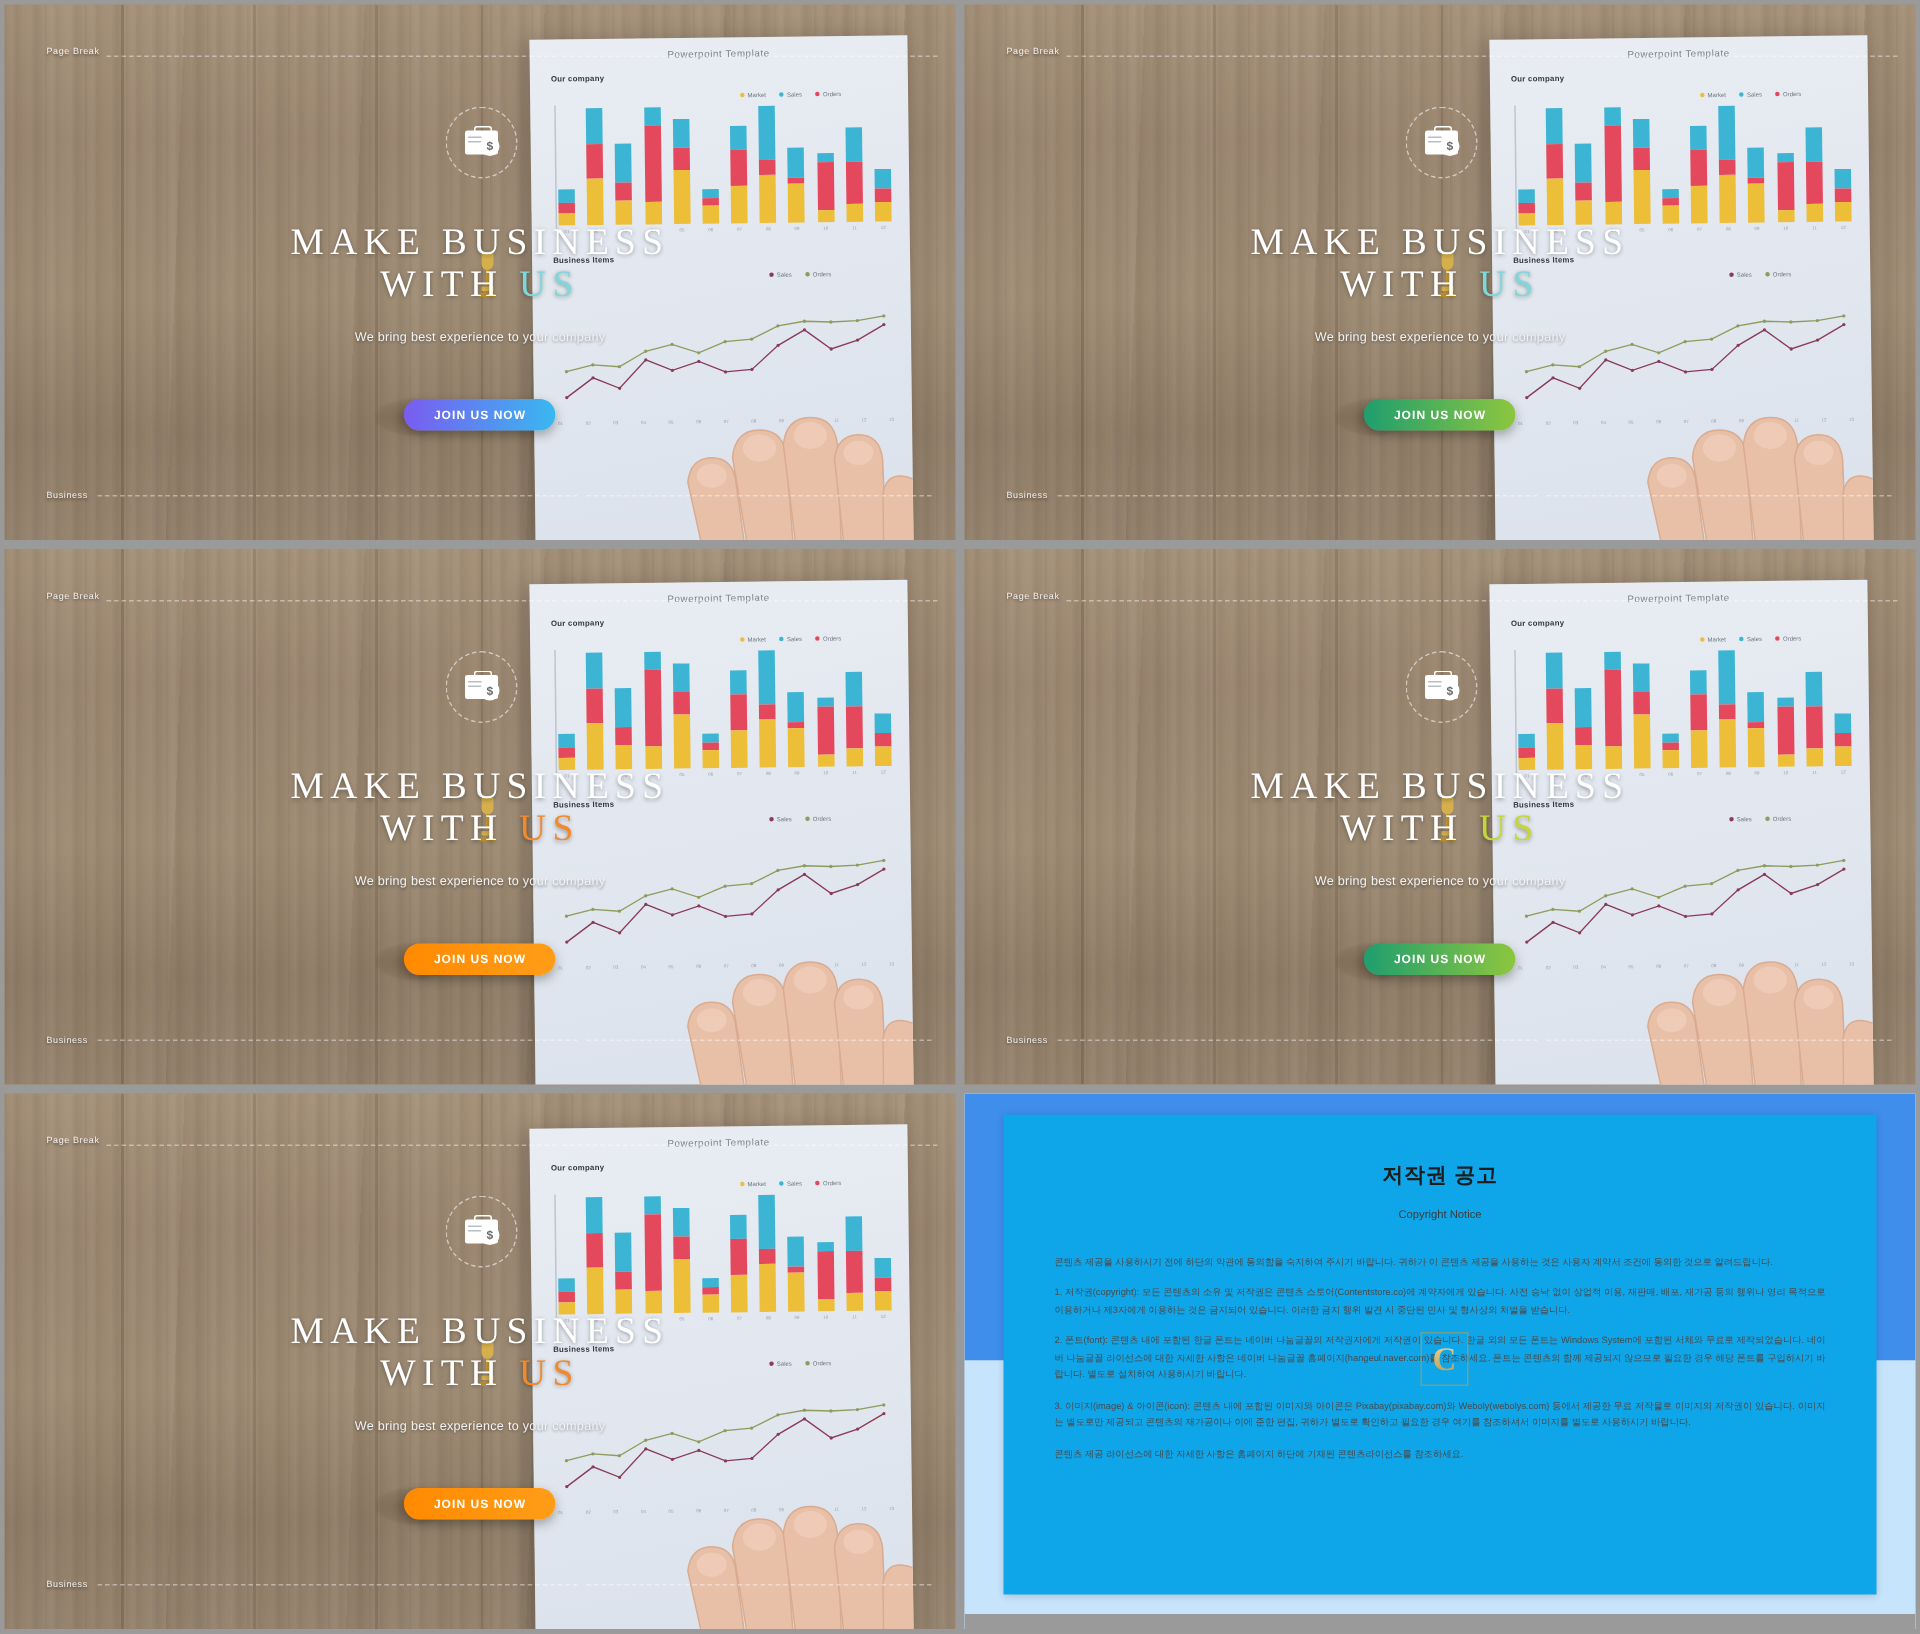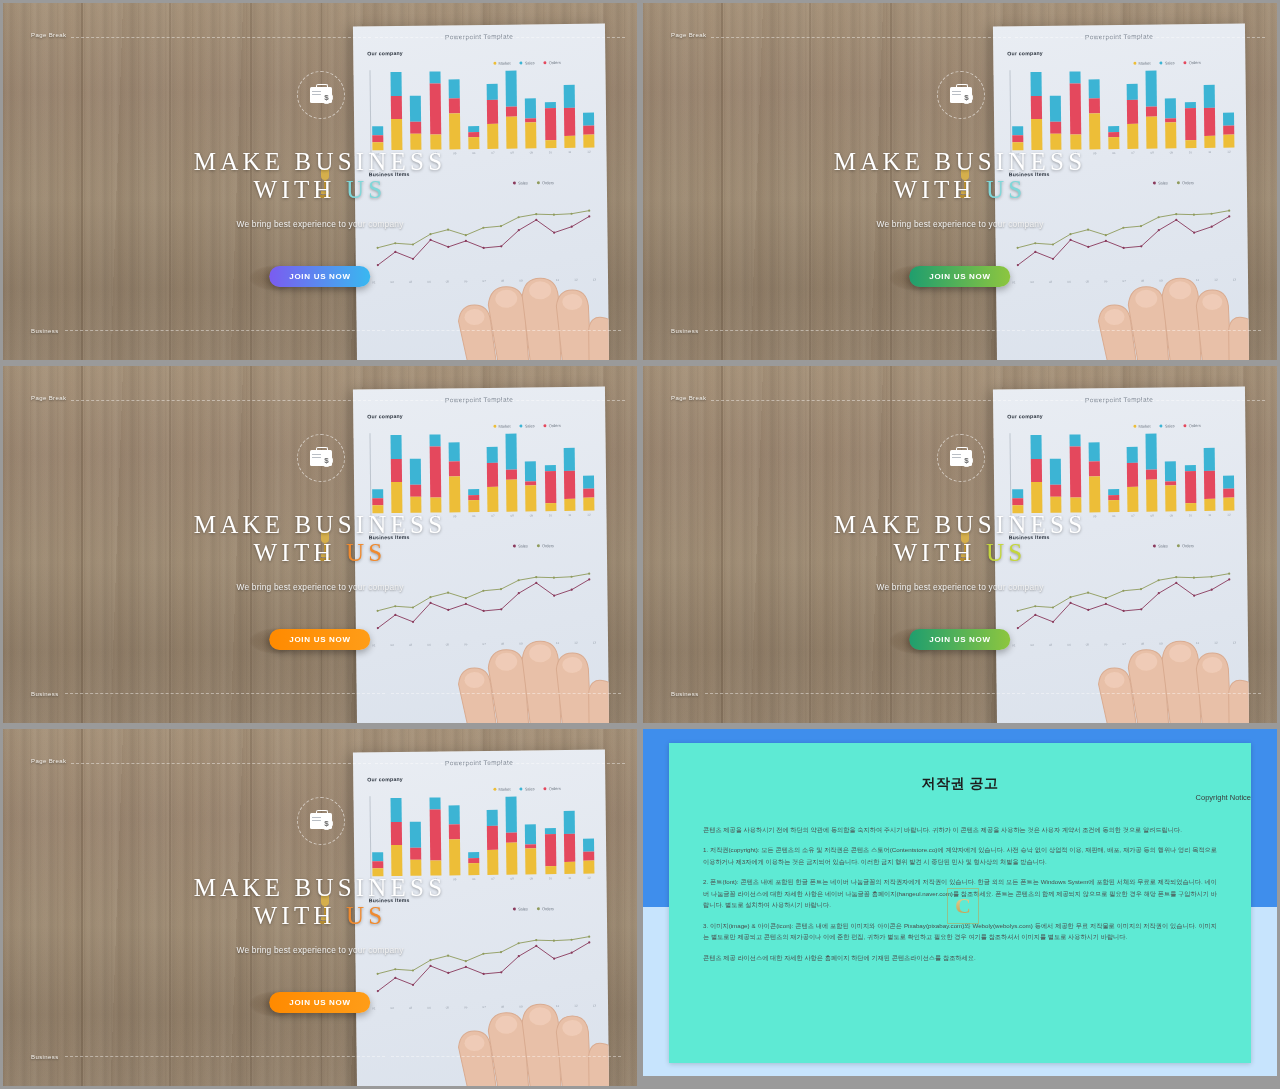--- a/index.html
+++ b/index.html
@@ -161,25 +161,25 @@
 
   
   .copyslide{
     position:relative;width:634px;height:357px;margin:3px;overflow:hidden;
     background:#bfe0fb;
   }
   .cp-blue{position:absolute;left:0;top:0;width:100%;height:178px;background:#3f8eec;}
   .cp-lblue{position:absolute;left:0;top:178px;width:100%;height:179px;background:#c7e4fd;}
   .cp-bottombar{position:absolute;left:0;bottom:0;width:100%;height:10px;background:#9a9a9a;}
   .cp-card{
-    position:absolute;left:26px;top:14px;width:582px;height:320px;background:#5eead4;
+    position:absolute;left:26px;top:14px;width:582px;height:320px;background:#0ea5e9;
     box-shadow:0 1px 5px rgba(0,0,0,.18);
   }
   .cp-title{text-align:center;margin-top:32px;font-size:14px;font-weight:bold;color:#1d1d1d;letter-spacing:.5px;}
-  .cp-sub{text-align:right;margin-top:0;font-size:7.5px;color:#3b3b3b;}
+  .cp-sub{text-align:center;margin-top:12px;font-size:7.5px;color:#3b3b3b;}
   .cp-body{margin:22px 34px 0 34px;}
   .cp-p{font-size:6.2px;line-height:1.85;color:#4a4a4a;margin-bottom:9px;text-align:justify;}
   .cp-watermark{
     position:absolute;left:278px;top:145px;width:30px;height:34px;
     border:1px solid rgba(190,160,80,.55);
     display:flex;align-items:center;justify-content:center;
     font-family:"Liberation Serif",serif;font-size:22px;font-weight:bold;
     background:linear-gradient(180deg,#f3e2ae,#b08f3c);
     -webkit-background-clip:text;background-clip:text;color:transparent;
   }

